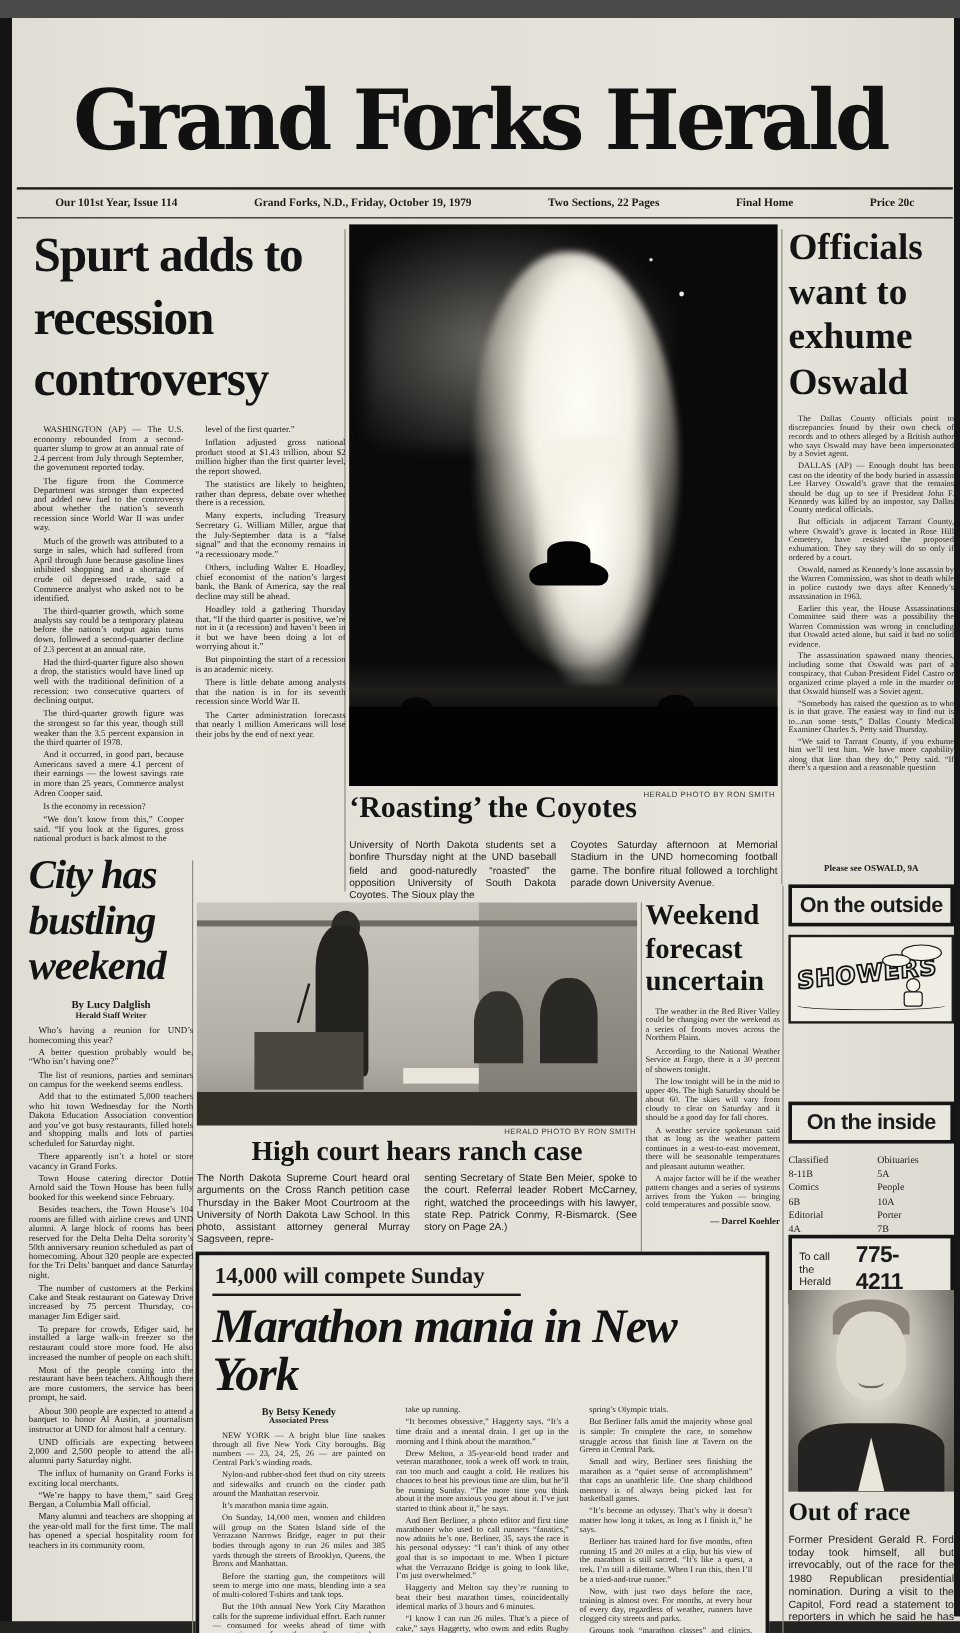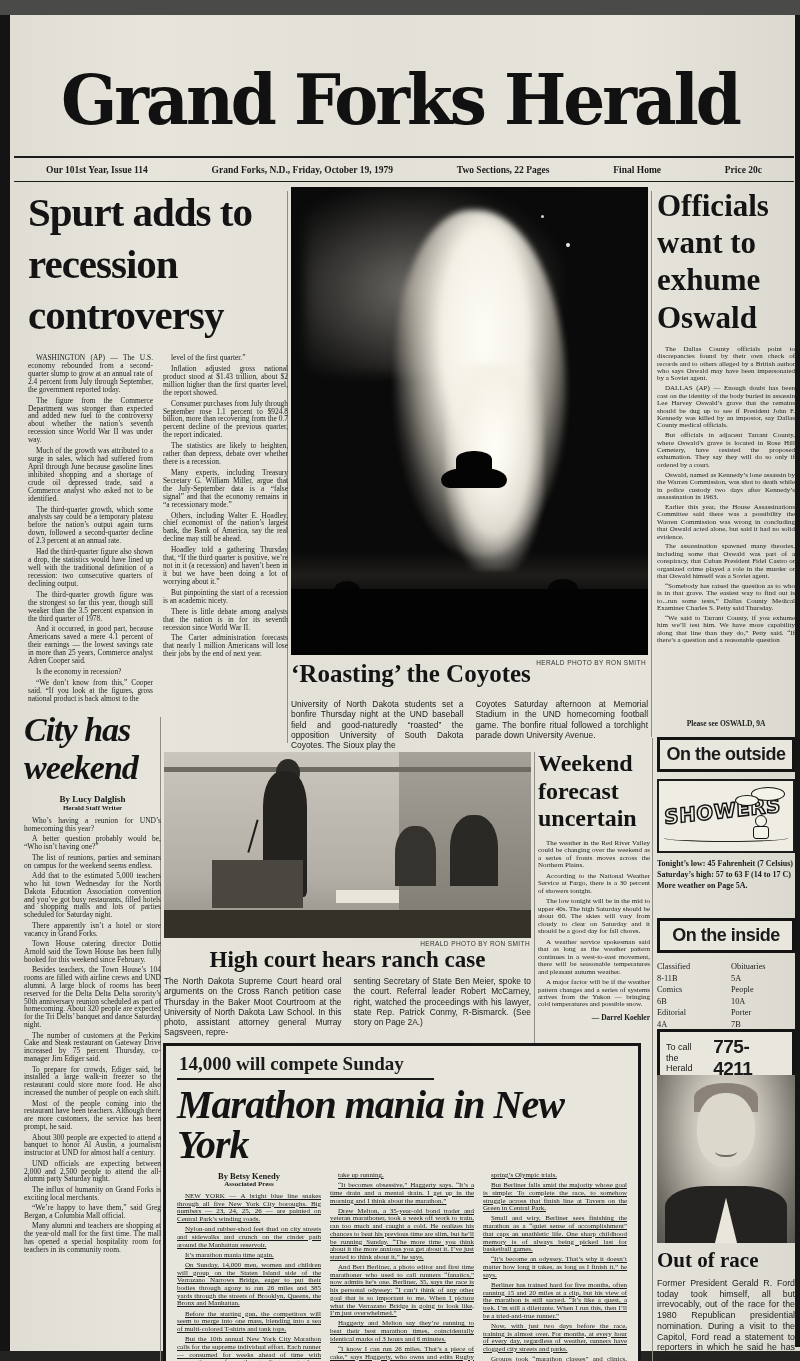--- a/index.html
+++ b/index.html
@@ -157,21 +157,21 @@
   .oor .hl { font-size:21px; margin-bottom:5px; }
   .oor-text { font-family:"Liberation Sans", sans-serif; font-size:8.8px; line-height:1.22; text-align:justify; color:#222; }
 
   
   .marathon { position:absolute; left:163px; top:1028px; width:478px; height:330px;
     border:3px solid #161616; padding:7px 11px; background:#e8e5dc; overflow:hidden; }
   .kicker { display:inline-block; font-size:19px; font-weight:bold; border-bottom:2.5px solid #1a1a1a; padding:0 30px 3px 2px; }
   .marathon .hl-big { font-size:40px; font-style:italic; letter-spacing:-1px; margin:5px 0 7px 0; line-height:1; }
   .marathon-cols { display:flex; gap:9px; height:232px; overflow:hidden; }
   .marathon-col { flex:1; font-size:7px; line-height:1.1; }
-  .marathon-col .body-p { margin-bottom:2.5px;text-decoration:underline; }
+  .marathon-col .body-p { margin-bottom:2.5px; }
   .m-byline  { text-align:center; font-weight:bold; font-size:8.5px; }
   .m-byline2 { text-align:center; font-weight:bold; font-size:7px; margin-bottom:4px; }
 </style>
 </head>
 <body>
 
 <div class="page">
 
   <div class="edge-left"></div>
   <div class="edge-right"></div>
@@ -203,21 +203,20 @@
           <p class="body-p">The third-quarter growth, which some analysts say could be a temporary plateau before the nation’s output again turns down, followed a second-quarter decline of 2.3 percent at an annual rate.</p>
           <p class="body-p">Had the third-quarter figure also shown a drop, the statistics would have lined up well with the traditional definition of a recession: two consecutive quarters of declining output.</p>
           <p class="body-p">The third-quarter growth figure was the strongest so far this year, though still weaker than the 3.5 percent expansion in the third quarter of 1978.</p>
           <p class="body-p">And it occurred, in good part, because Americans saved a mere 4.1 percent of their earnings — the lowest savings rate in more than 25 years, Commerce analyst Adren Cooper said.</p>
           <p class="body-p">Is the economy in recession?</p>
           <p class="body-p">“We don’t know from this,” Cooper said. “If you look at the figures, gross national product is back almost to the</p>
         </div>
       <div class="spurt-col jcol">
           <p class="body-p">level of the first quarter.”</p>
           <p class="body-p">Inflation adjusted gross national product stood at $1.43 trillion, about $2 million higher than the first quarter level, the report showed.</p>
-          <p class="body-p">Consumer purchases from July through September rose 1.1 percent to $924.8 billion, more than recovering from the 0.7 percent decline of the previous quarter, the report indicated.</p>
           <p class="body-p">The statistics are likely to heighten, rather than depress, debate over whether there is a recession.</p>
           <p class="body-p">Many experts, including Treasury Secretary G. William Miller, argue that the July-September data is a “false signal” and that the economy remains in “a recessionary mode.”</p>
           <p class="body-p">Others, including Walter E. Hoadley, chief economist of the nation’s largest bank, the Bank of America, say the real decline may still be ahead.</p>
           <p class="body-p">Hoadley told a gathering Thursday that, “If the third quarter is positive, we’re not in it (a recession) and haven’t been in it but we have been doing a lot of worrying about it.”</p>
           <p class="body-p">But pinpointing the start of a recession is an academic nicety.</p>
           <p class="body-p">There is little debate among analysts that the nation is in for its seventh recession since World War II.</p>
           <p class="body-p">The Carter administration forecasts that nearly 1 million Americans will lose their jobs by the end of next year.</p>
         </div>
     </div>
   </section>
@@ -251,20 +250,21 @@
         <p class="body-p">Earlier this year, the House Assassinations Committee said there was a possibility the Warren Commission was wrong in concluding that Oswald acted alone, but said it had no solid evidence.</p>
         <p class="body-p">The assassination spawned many theories, including some that Oswald was part of a conspiracy, that Cuban President Fidel Castro or organized crime played a role in the murder or that Oswald himself was a Soviet agent.</p>
         <p class="body-p">“Somebody has raised the question as to who is in that grave. The easiest way to find out is to...run some tests,” Dallas County Medical Examiner Charles S. Petty said Thursday.</p>
         <p class="body-p">“We said to Tarrant County, if you exhume him we’ll test him. We have more capability along that line than they do,” Petty said. “If there’s a question and a reasonable question</p>
       </div>
     <div class="continuation">Please see OSWALD, 9A</div>
   </section>
 
   <section class="city">
     <div class="hl-line hl">City has</div>
+    <div class="hl-line hl">bustling</div>
     <div class="hl-line hl">weekend</div>
     <div class="byline">By Lucy Dalglish</div>
     <div class="byline2">Herald Staff Writer</div>
     <div class="city-body jcol">
         <p class="body-p">Who’s having a reunion for UND’s homecoming this year?</p>
         <p class="body-p">A better question probably would be, “Who isn’t having one?”</p>
         <p class="body-p">The list of reunions, parties and seminars on campus for the weekend seems endless.</p>
         <p class="body-p">Add that to the estimated 5,000 teachers who hit town Wednesday for the North Dakota Education Association convention and you’ve got busy restaurants, filled hotels and shopping malls and lots of parties scheduled for Saturday night.</p>
         <p class="body-p">There apparently isn’t a hotel or store vacancy in Grand Forks.</p>
         <p class="body-p">Town House catering director Dottie Arnold said the Town House has been fully booked for this weekend since February.</p>
@@ -316,25 +316,20 @@
   <div class="outside-box">
     <div class="rail-box-title">On the outside</div>
     <div class="cartoon">
       <div class="ct-word">SHOWERS</div>
       <div class="ct-cloud1"></div>
       <div class="ct-cloud2"></div>
       <div class="ct-kid-head"></div>
       <div class="ct-kid-body"></div>
       <div class="ct-ground"></div>
     </div>
-    <div class="outside-lines">
-        <div>Tonight’s low: 45 Fahrenheit (7 Celsius)</div>
-        <div>Saturday’s high: 57 to 63 F (14 to 17 C)</div>
-        <div>More weather on Page 5A.</div>
-      </div>
   </div>
 
   <div class="inside-box">
     <div class="rail-box-title">On the inside</div>
     <div class="index-cols">
       <div>
           <div class="idx-row">
           <span>Classified</span>
           <span>8-11B</span>
         </div>

